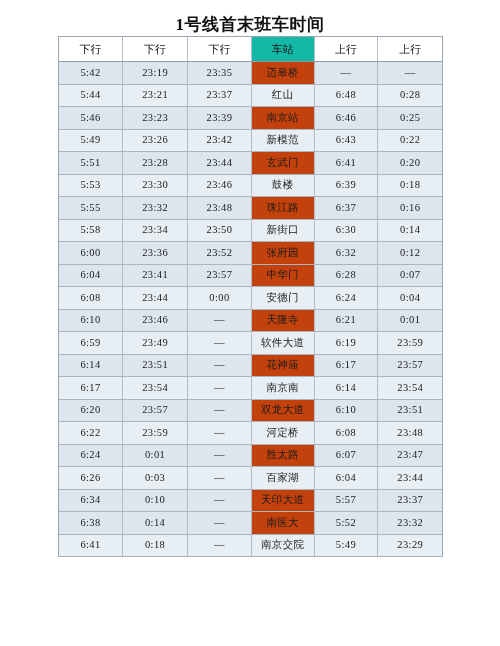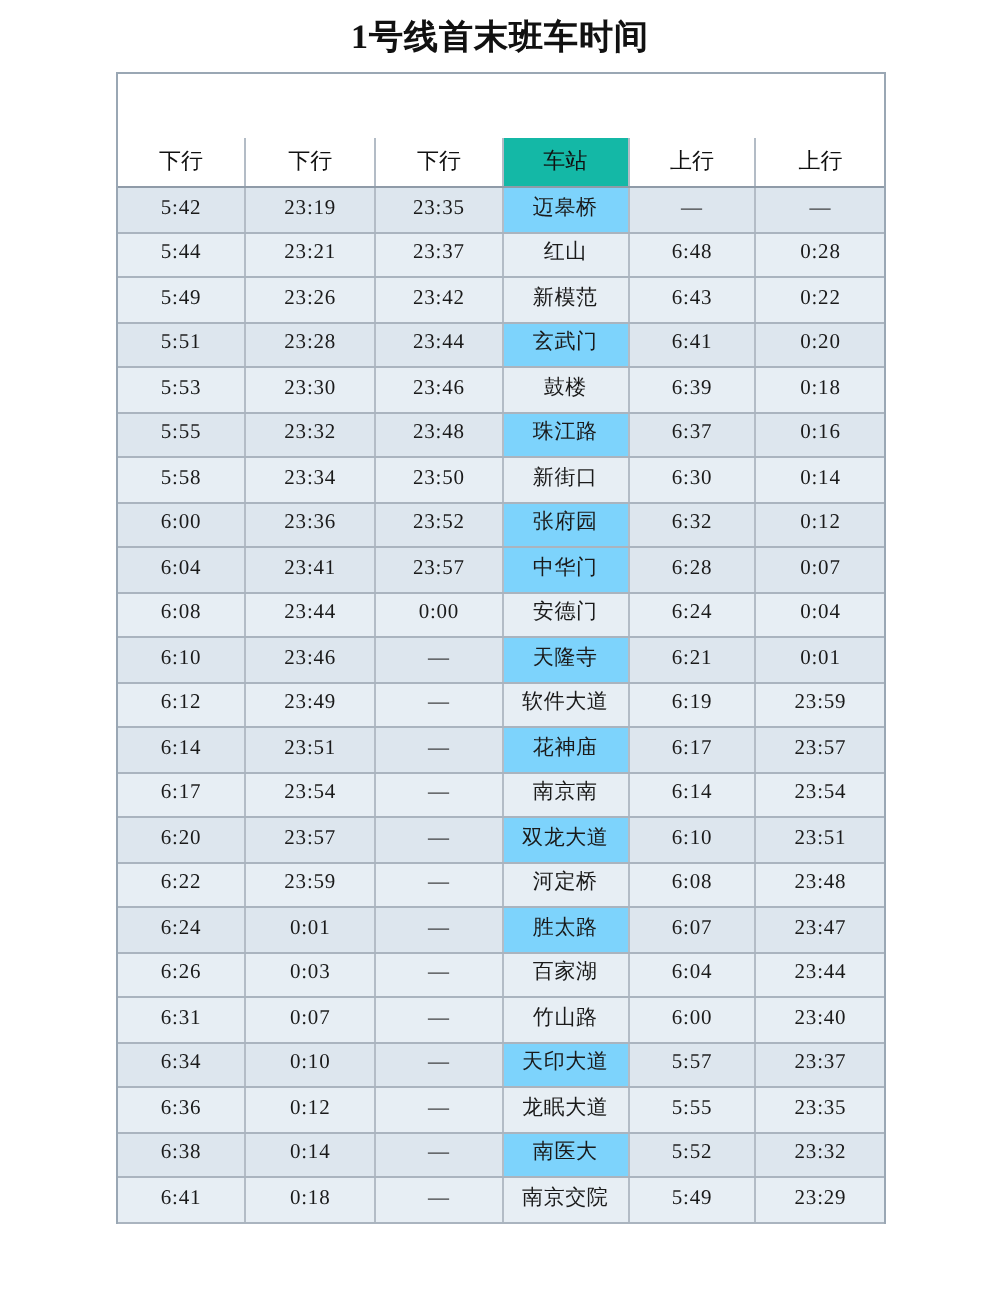--- a/index.html
+++ b/index.html
@@ -20,21 +20,21 @@
     position: relative;
     width: 500px;
     height: 646px;
     background: #ffffff;
   }
 
   
   .title-bar {
     height: 36px;
     display: flex;
-    align-items: center;
+    align-items: flex-end;
     justify-content: center;
     background: #ffffff;
   }
   .title-text {
     font-family: "Liberation Serif", "DejaVu Serif", serif;
     font-size: 17px;
     font-weight: 700;
     letter-spacing: 0.5px;
     color: #111111;
     white-space: nowrap;
@@ -49,21 +49,20 @@
     border-top: 1px solid #9aa7b4;
     border-right: 1px solid #9aa7b4;
     box-sizing: border-box;
   }
 
   table.schedule {
     width: 100%;
     border-collapse: collapse;
     table-layout: fixed;
     font-family: "Liberation Serif", "DejaVu Serif", serif;
-    margin-top: 32px;
   }
 
   table.schedule col.c-down1 { width: 16.6%; }
   table.schedule col.c-down2 { width: 17.0%; }
   table.schedule col.c-down3 { width: 16.6%; }
   table.schedule col.c-station { width: 16.4%; }
   table.schedule col.c-up1 { width: 16.7%; }
   table.schedule col.c-up2 { width: 16.7%; }
 
   table.schedule th,
@@ -96,21 +95,21 @@
 
   
   table.schedule tbody td {
     background: #dde6ee;
   }
   table.schedule tbody tr.alt td {
     background: #e7eef4;
   }
   
   table.schedule tbody td.station {
-    background: #7dd3fc;
+    background: #c2410c;
     letter-spacing: 0.3px;
   }
   table.schedule thead th.station {
     background: #14b8a6;
   }
 
   td.dash {
     color: #4a5561;
   }
 
@@ -158,20 +157,28 @@
             <td class="num dash">—</td>
           </tr>
           <tr class="alt">
             <td class="num">5:44</td>
             <td class="num">23:21</td>
             <td class="num">23:37</td>
             <td class="station">红山</td>
             <td class="num">6:48</td>
             <td class="num">0:28</td>
           </tr>
+          <tr>
+            <td class="num">5:46</td>
+            <td class="num">23:23</td>
+            <td class="num">23:39</td>
+            <td class="station">南京站</td>
+            <td class="num">6:46</td>
+            <td class="num">0:25</td>
+          </tr>
           <tr class="alt">
             <td class="num">5:49</td>
             <td class="num">23:26</td>
             <td class="num">23:42</td>
             <td class="station">新模范</td>
             <td class="num">6:43</td>
             <td class="num">0:22</td>
           </tr>
           <tr>
             <td class="num">5:51</td>
@@ -231,21 +238,21 @@
           </tr>
           <tr>
             <td class="num">6:10</td>
             <td class="num">23:46</td>
             <td class="num dash">—</td>
             <td class="station">天隆寺</td>
             <td class="num">6:21</td>
             <td class="num">0:01</td>
           </tr>
           <tr class="alt">
-            <td class="num">6:12</td>
+            <td class="num">6:59</td>
             <td class="num">23:49</td>
             <td class="num dash">—</td>
             <td class="station">软件大道</td>
             <td class="num">6:19</td>
             <td class="num">23:59</td>
           </tr>
           <tr>
             <td class="num">6:14</td>
             <td class="num">23:51</td>
             <td class="num dash">—</td>
@@ -286,44 +293,28 @@
             <td class="num">23:47</td>
           </tr>
           <tr class="alt">
             <td class="num">6:26</td>
             <td class="num">0:03</td>
             <td class="num dash">—</td>
             <td class="station">百家湖</td>
             <td class="num">6:04</td>
             <td class="num">23:44</td>
           </tr>
-          <tr class="alt">
-            <td class="num">6:31</td>
-            <td class="num">0:07</td>
-            <td class="num dash">—</td>
-            <td class="station">竹山路</td>
-            <td class="num">6:00</td>
-            <td class="num">23:40</td>
-          </tr>
           <tr>
             <td class="num">6:34</td>
             <td class="num">0:10</td>
             <td class="num dash">—</td>
             <td class="station">天印大道</td>
             <td class="num">5:57</td>
             <td class="num">23:37</td>
           </tr>
-          <tr class="alt">
-            <td class="num">6:36</td>
-            <td class="num">0:12</td>
-            <td class="num dash">—</td>
-            <td class="station">龙眠大道</td>
-            <td class="num">5:55</td>
-            <td class="num">23:35</td>
-          </tr>
           <tr>
             <td class="num">6:38</td>
             <td class="num">0:14</td>
             <td class="num dash">—</td>
             <td class="station">南医大</td>
             <td class="num">5:52</td>
             <td class="num">23:32</td>
           </tr>
           <tr class="alt">
             <td class="num">6:41</td>

